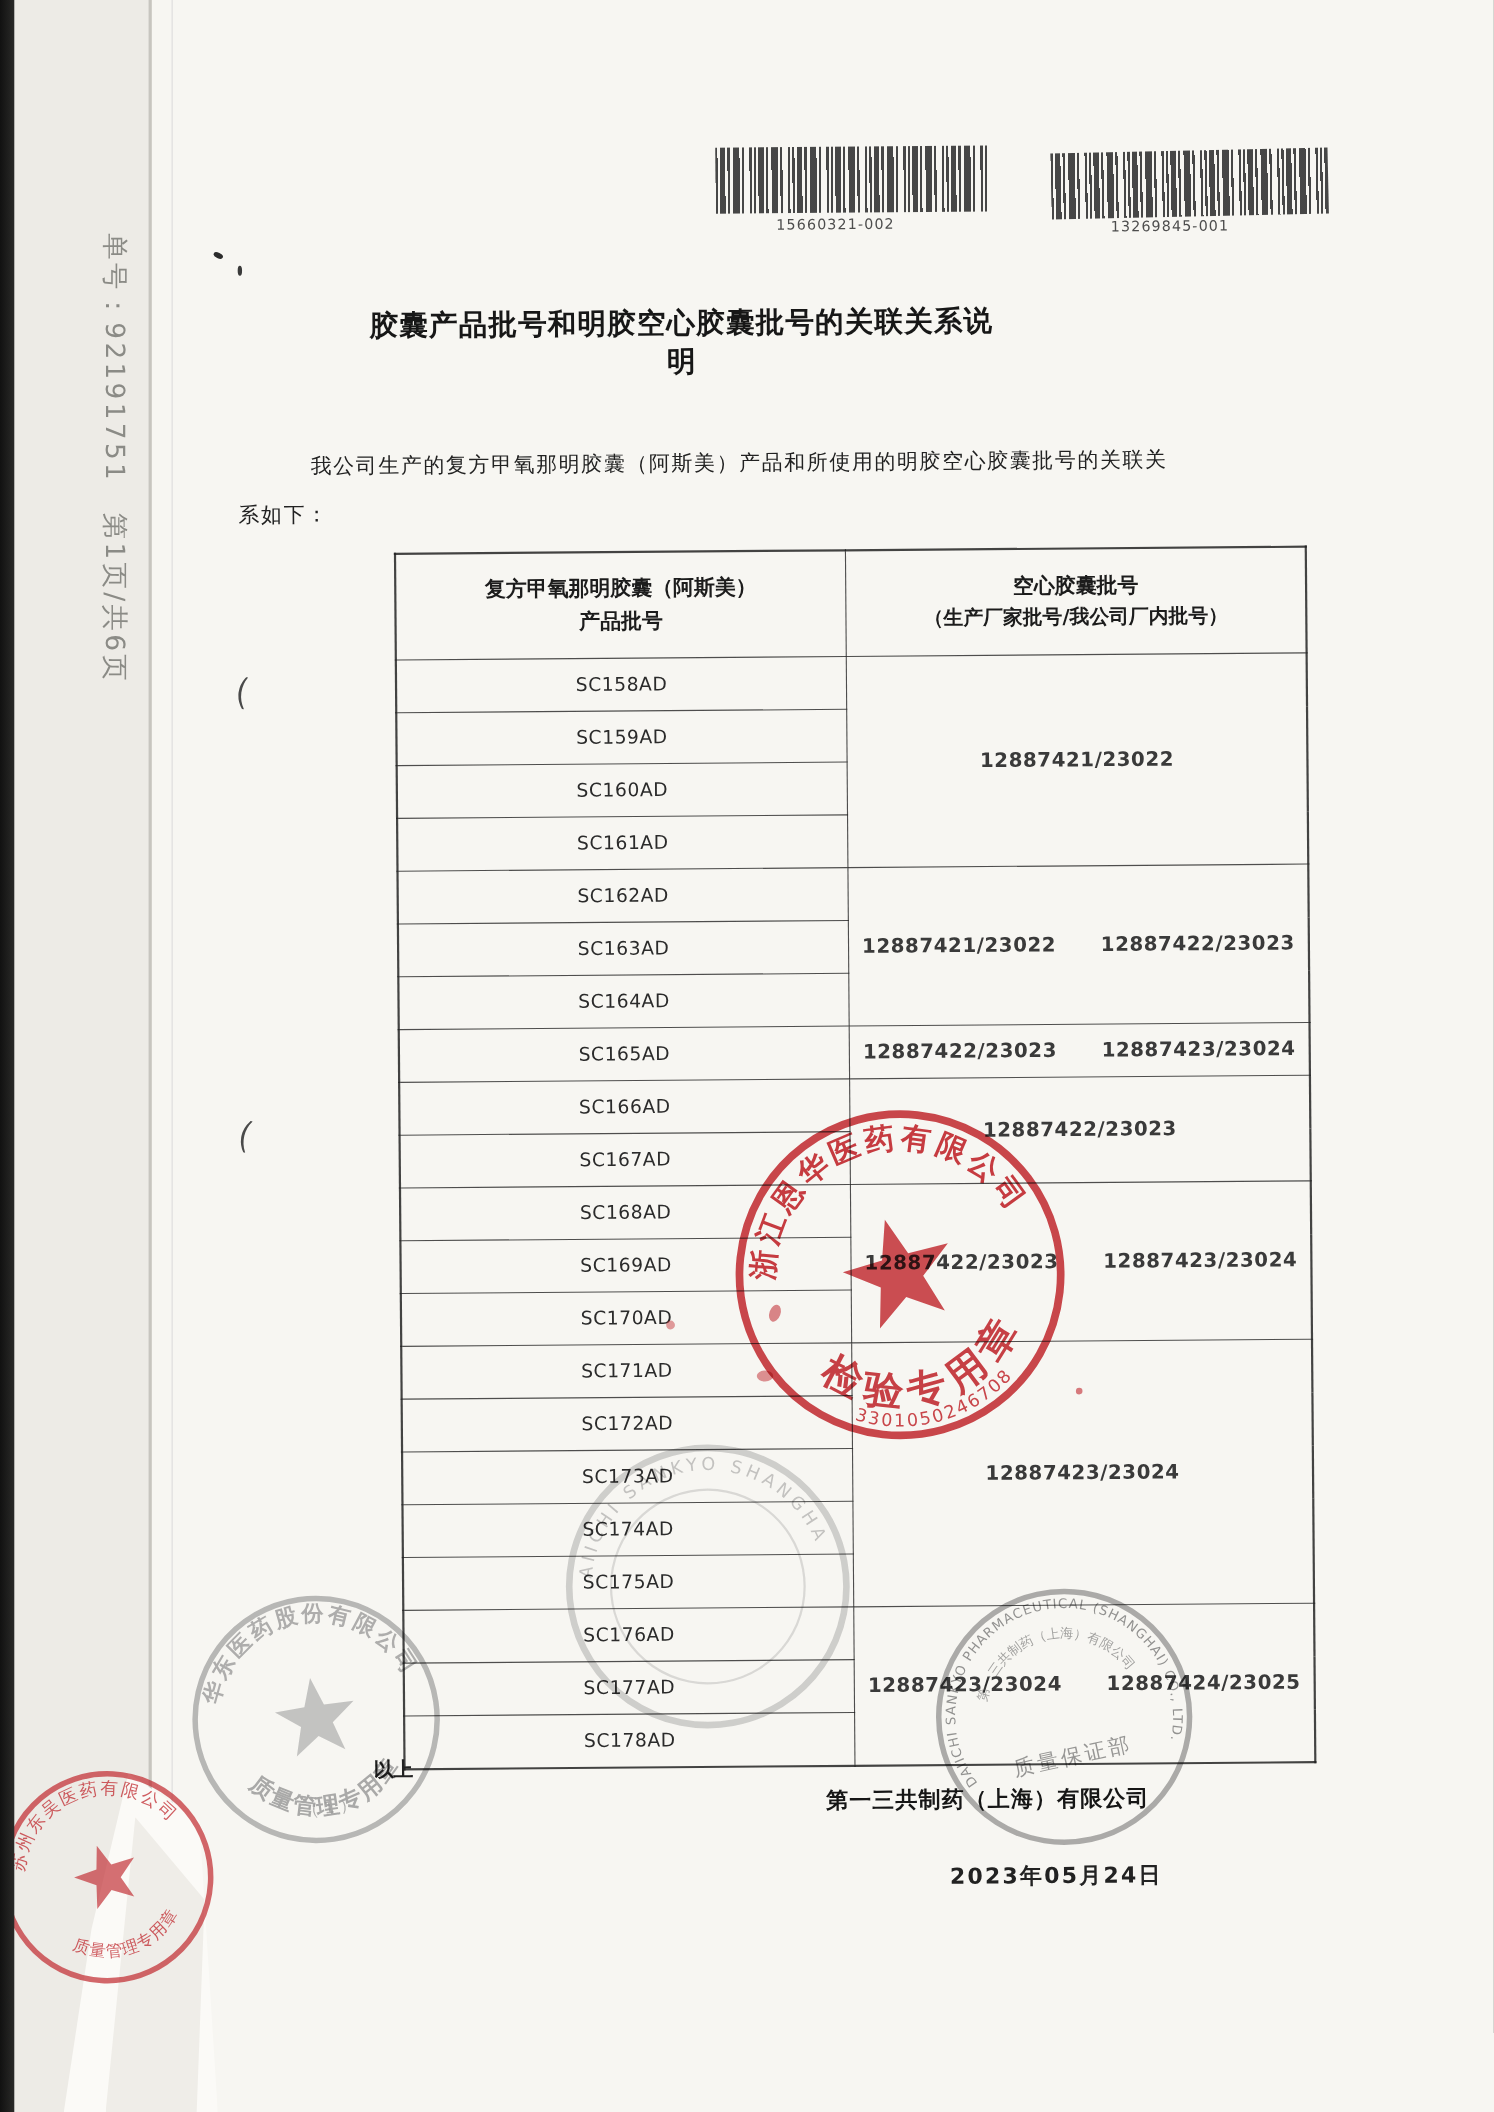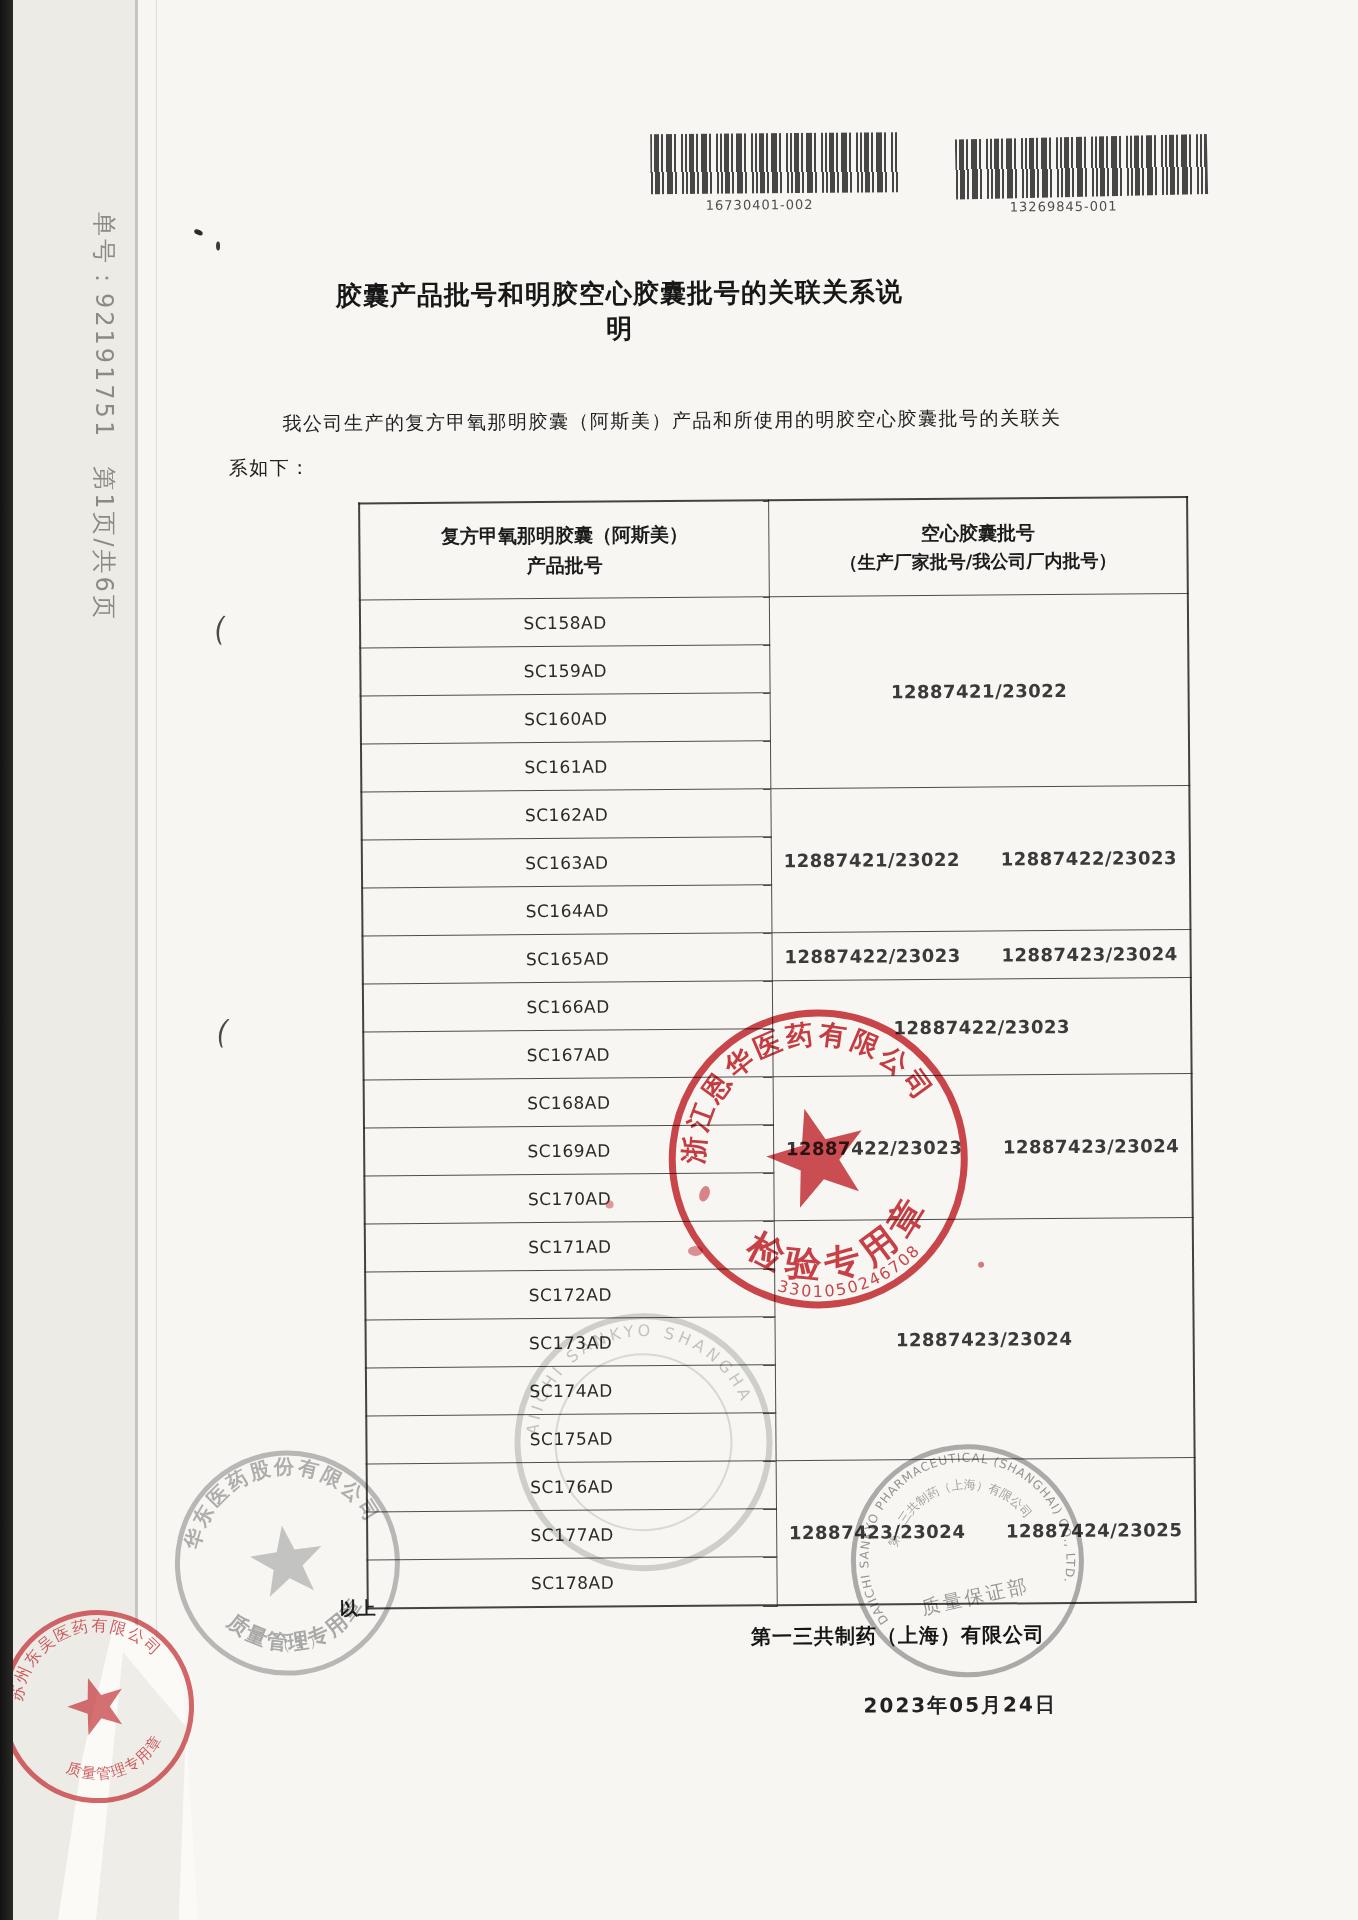--- a/index.html
+++ b/index.html
@@ -29,21 +29,21 @@
      opacity:.88;}
   .bc1{left:657px;top:134px;width:248px;}
   .bc2{left:962px;top:140px;width:252px;transform:rotate(-0.8deg);}
   .bc-label{position:absolute;font-size:13px;color:#4d4d4d;letter-spacing:1px;}
   .bcl1{left:712px;top:198px;}
   .bcl2{left:1016px;top:202px;}
   
   .title{position:absolute;left:340px;top:276px;width:570px;text-align:center;
          font-size:26px;font-weight:bold;letter-spacing:1px;color:#171717;}
   .intro-1{position:absolute;left:287px;top:408px;font-size:19px;letter-spacing:1.5px;color:#222;}
-  .intro-2{position:absolute;left:233px;top:452px;font-size:19px;letter-spacing:1.5px;color:#222;}
+  .intro-2{position:absolute;left:221px;top:452px;font-size:19px;letter-spacing:1.5px;color:#222;}
   
   table.batch{position:absolute;left:362px;top:500px;width:830px;border-collapse:collapse;
       table-layout:fixed;}
   table.batch th,table.batch td{border:1px solid rgba(35,35,35,.8);text-align:center;vertical-align:middle;}
   table.batch{border:2px solid rgba(35,35,35,.85);}
   th.h-col1{width:408px;}
   th{height:95px;font-size:19px;font-weight:bold;color:#1c1c1c;line-height:1.55;padding:0;}
   td.col-product{height:45px;font-size:17px;color:#2b2b2b;letter-spacing:.5px;font-weight:500;}
   td.col-capsule{font-size:18px;font-weight:bold;color:#3a3a3a;letter-spacing:.5px;white-space:pre;}
   .hdr-sub{font-size:18px;}
@@ -72,21 +72,21 @@
   <div class="edge-line-2"></div>
   <div class="tear-1"></div>
   <div class="tear-2"></div>
 
   <div class="side-text">单号：92191751　第1页/共6页</div>
 
   <div class="doc">
 
     <div class="barcode bc1"></div>
     <div class="barcode bc2"></div>
-    <div class="bc-label bcl1">16730401-002</div>
+    <div class="bc-label bcl1">15660321-002</div>
     <div class="bc-label bcl2">13269845-001</div>
 
     <div class="title">胶囊产品批号和明胶空心胶囊批号的关联关系说明</div>
     <div class="intro-1">我公司生产的复方甲氧那明胶囊（阿斯美）产品和所使用的明胶空心胶囊批号的关联关</div>
     <div class="intro-2">系如下：</div>
 
     <table class="batch">
       <thead>
         <tr>
           <th class="h-col1">

